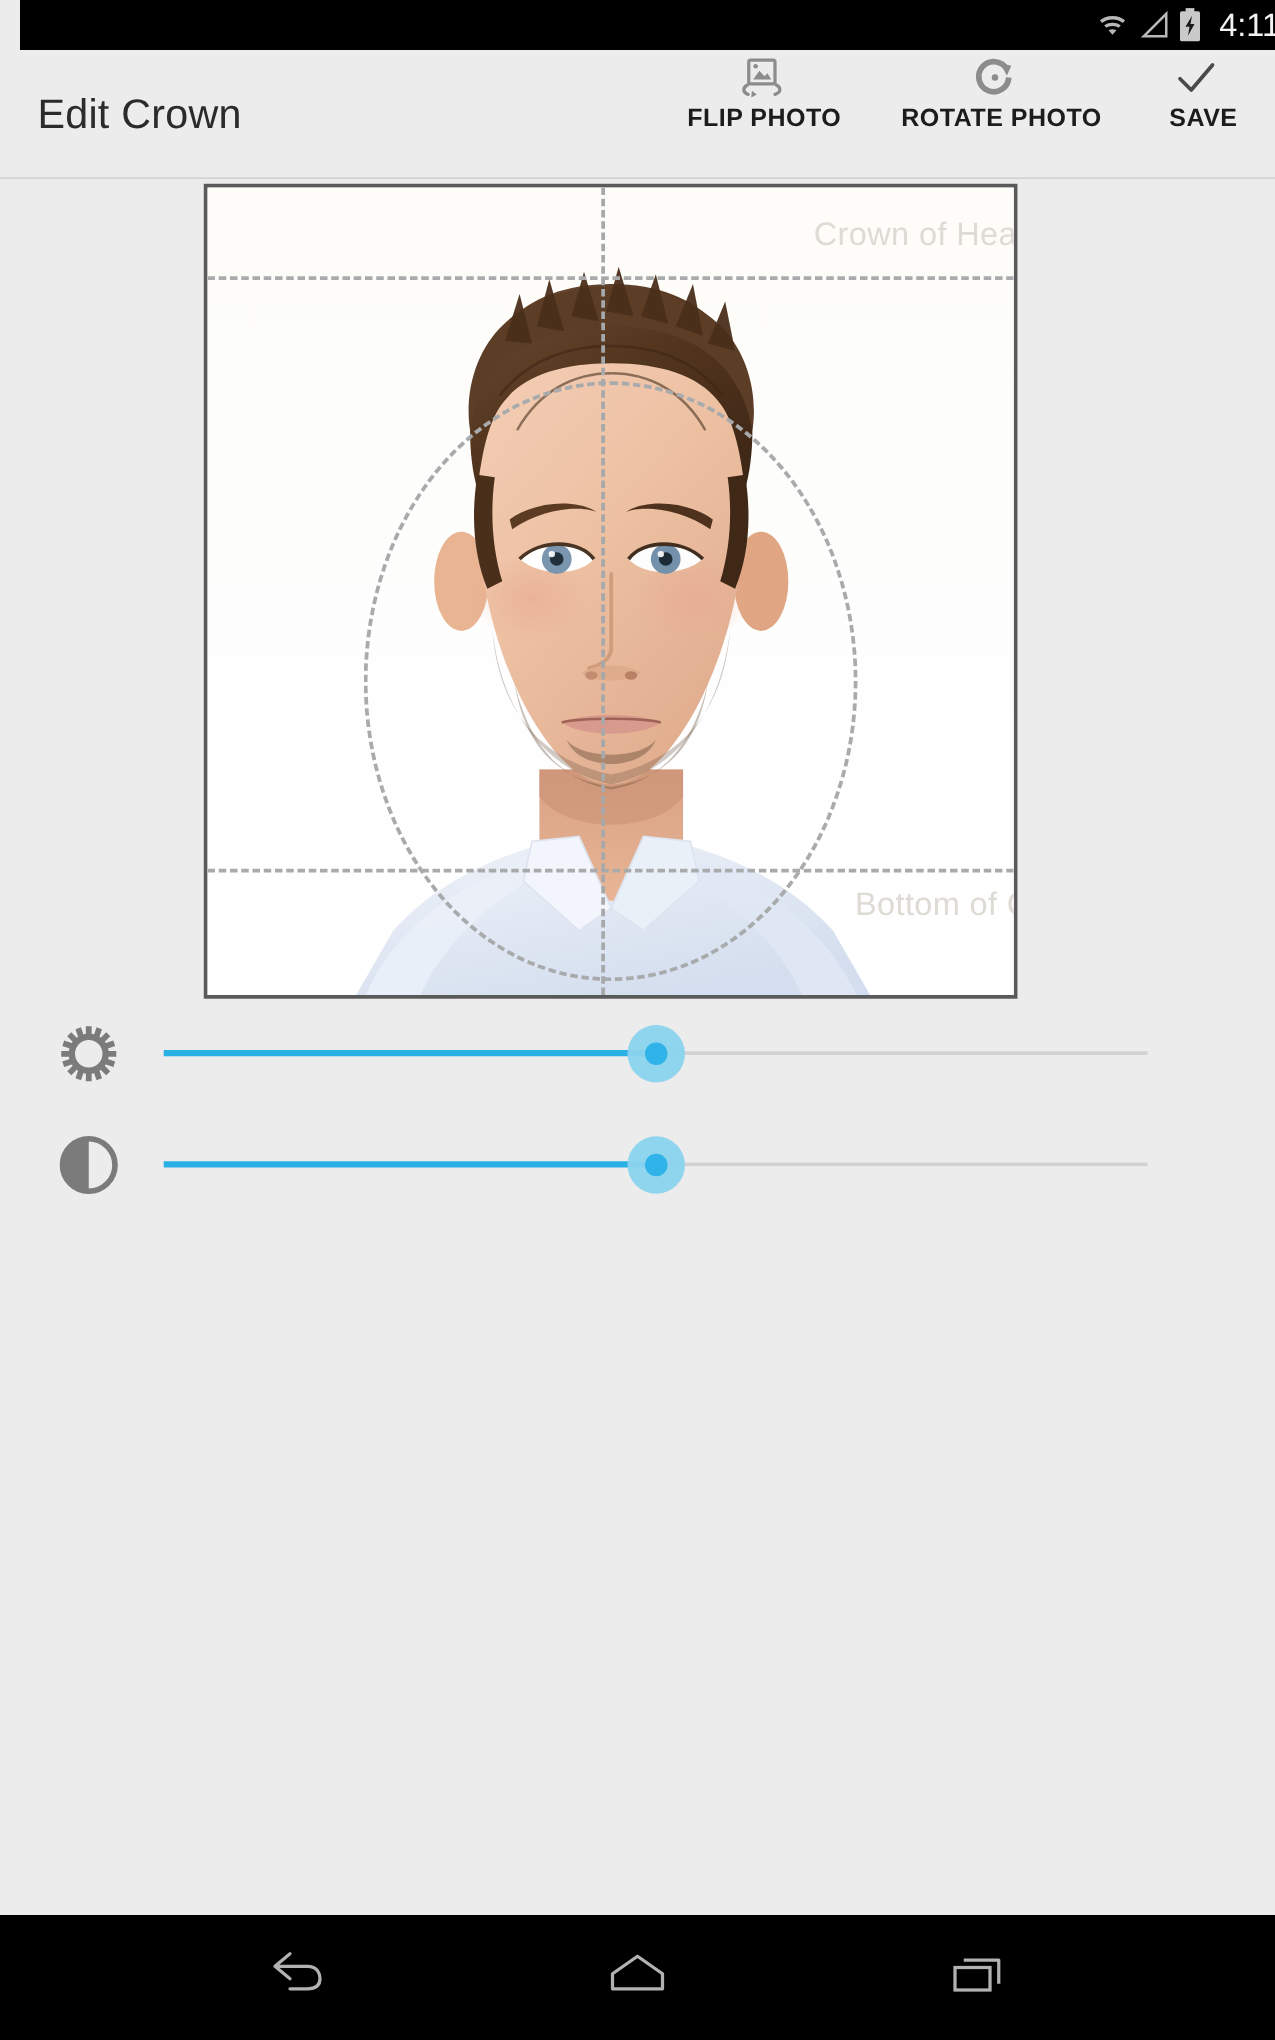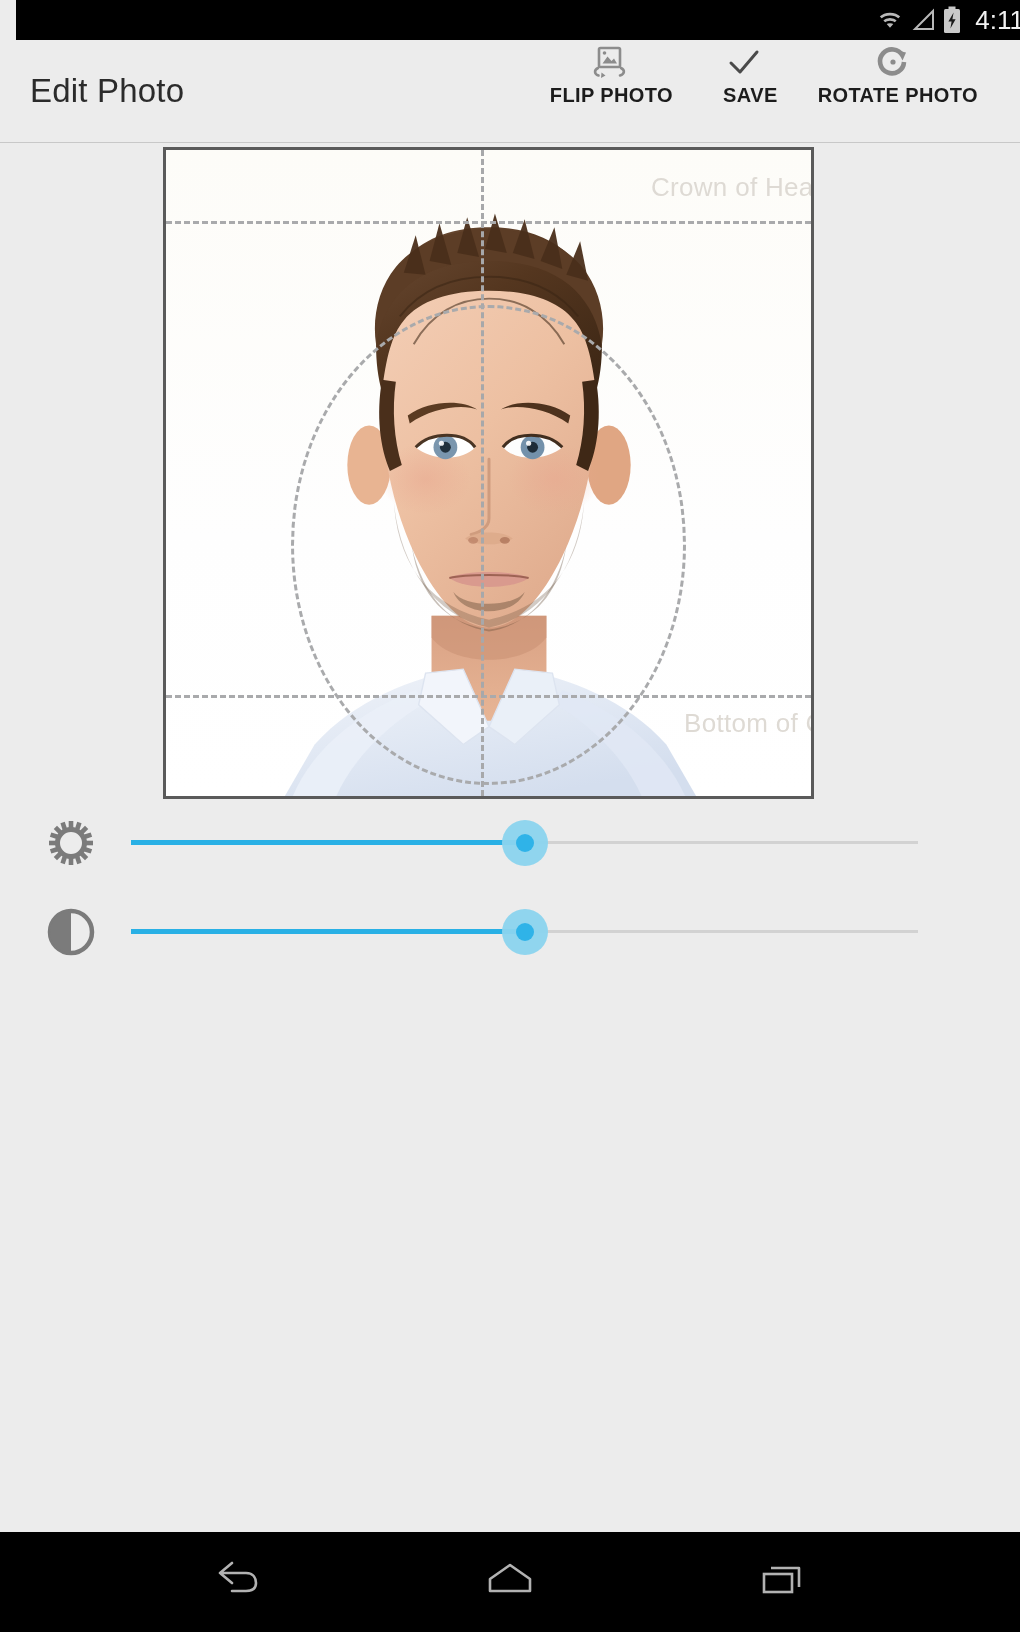--- a/index.html
+++ b/index.html
@@ -260,56 +260,56 @@
       <svg class="si" width="18" height="28" viewBox="0 0 18 28">
         <rect x="5.5" y="0.5" width="7" height="3" fill="#c9c9c9"></rect>
         <rect x="1" y="3" width="16" height="24" rx="1.5" fill="#c9c9c9"></rect>
         <path d="M10.6 6.5 L5.4 15.4 L8.6 15.4 L7.4 22.5 L12.6 13.2 L9.4 13.2 Z" fill="#1a1a1a"></path>
       </svg>
       <span class="status-time">4:11</span>
     </div>
   </div>
 
   <div class="action-bar">
-    <div class="ab-title">Edit Photo</div>
+    <div class="ab-title">Edit Crown</div>
 
     <div class="ab-actions">
 
       <div class="ab-item" id="flip-item">
         <span class="ab-icon">
           <svg width="44" height="44" viewBox="0 0 44 44">
             <rect x="14" y="8" width="21" height="19" rx="1.5" fill="none" stroke="#8c8c8c" stroke-width="2.6"></rect>
             <path d="M17.5 23.5 L22.5 16.5 L26.5 21 L29 18.5 L32 23.5 Z" fill="#8c8c8c"></path>
             <circle cx="19.5" cy="13" r="1.8" fill="#8c8c8c"></circle>
             <path d="M13 28 C9 30 9 34 13.5 35.5" fill="none" stroke="#8c8c8c" stroke-width="2.6" stroke-linecap="round"></path>
             <path d="M36 28 C40 30 40 34 35 35.5" fill="none" stroke="#8c8c8c" stroke-width="2.6" stroke-linecap="round"></path>
             <path d="M16.5 32.5 L20.5 35.5 L16 38 Z" fill="#8c8c8c"></path>
           </svg>
         </span>
         <span class="ab-label">FLIP PHOTO</span>
       </div>
 
-      <div class="ab-item" id="save-item">
-        <span class="ab-icon">
-          <svg width="44" height="44" viewBox="0 0 44 44">
-            <path d="M9 23 L18 32 L35 12" fill="none" stroke="#4a4a4a" stroke-width="3" stroke-linecap="round" stroke-linejoin="round"></path>
-          </svg>
-        </span>
-        <span class="ab-label">SAVE</span>
-      </div>
-
       <div class="ab-item" id="rotate-item">
         <span class="ab-icon">
           <svg width="44" height="44" viewBox="0 0 44 44">
             <path d="M31.5 15.5 A12 12 0 1 0 33 22" fill="none" stroke="#8c8c8c" stroke-width="4.6" stroke-linecap="butt"></path>
             <path d="M26.5 10.5 L35 12.5 L31.5 20.5 Z" fill="#8c8c8c"></path>
             <circle cx="22" cy="22" r="2.6" fill="#8c8c8c"></circle>
           </svg>
         </span>
         <span class="ab-label">ROTATE PHOTO</span>
+      </div>
+
+      <div class="ab-item" id="save-item">
+        <span class="ab-icon">
+          <svg width="44" height="44" viewBox="0 0 44 44">
+            <path d="M9 23 L18 32 L35 12" fill="none" stroke="#4a4a4a" stroke-width="3" stroke-linecap="round" stroke-linejoin="round"></path>
+          </svg>
+        </span>
+        <span class="ab-label">SAVE</span>
       </div>
 
     </div>
   </div>
 
   <div class="photo-frame">
     <div class="photo-inner">
 
       <svg class="portrait" viewBox="0 0 651 652" preserveAspectRatio="none">
         <defs>

